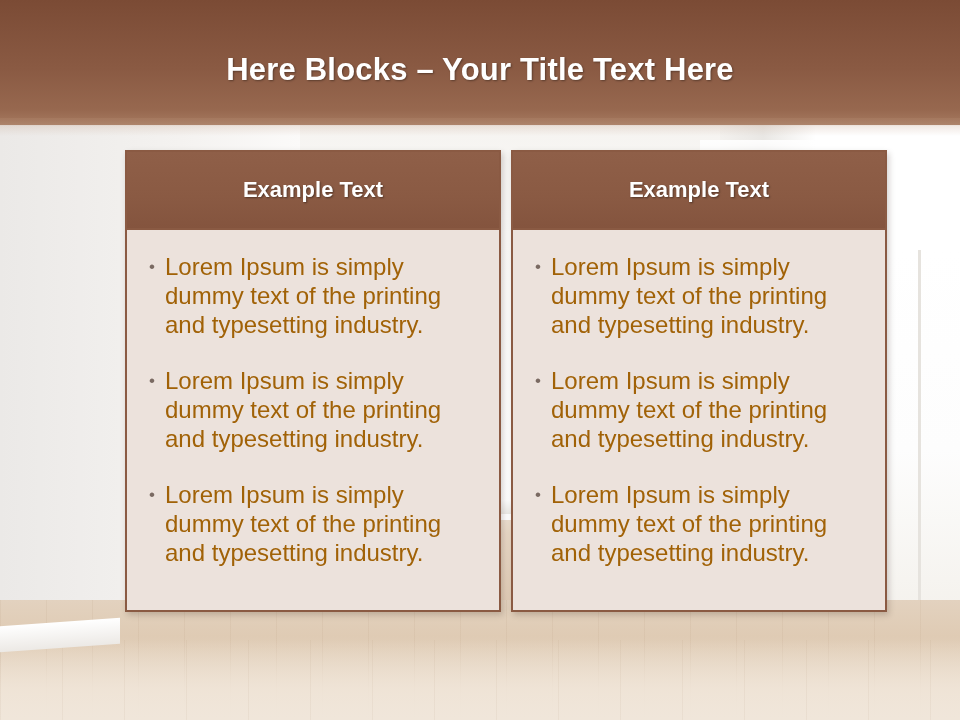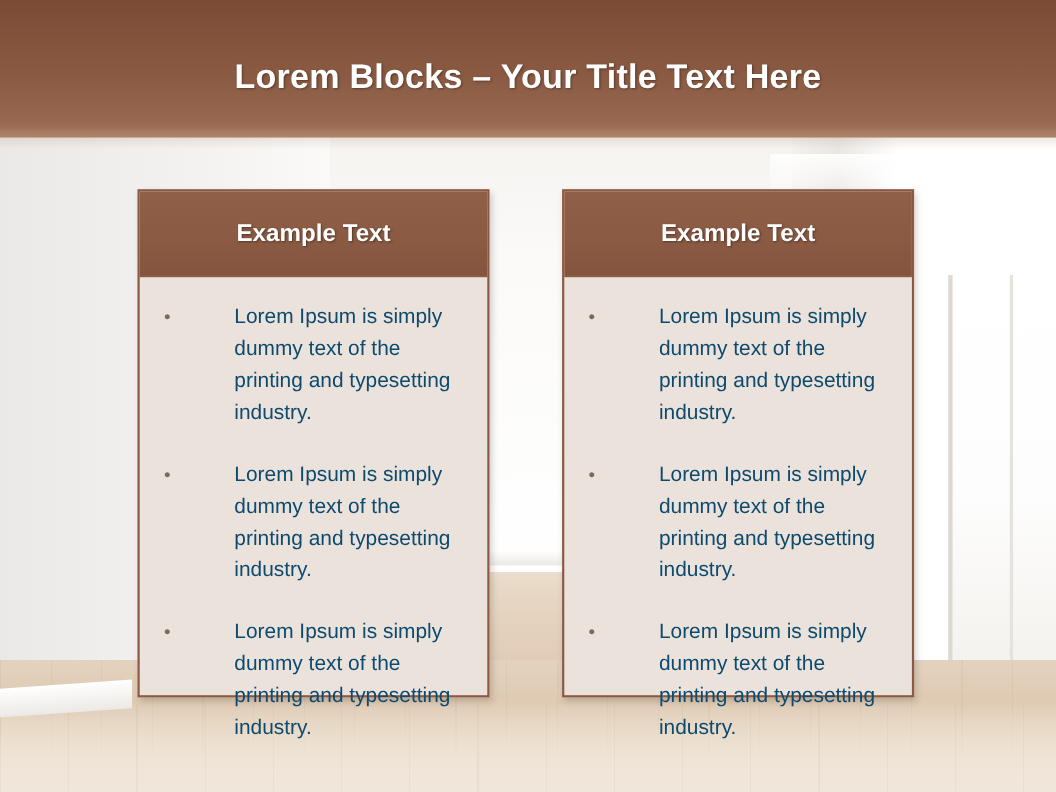--- a/index.html
+++ b/index.html
@@ -143,22 +143,22 @@
     letter-spacing: 0.2px;
     text-shadow: 1px 1px 2px rgba(0,0,0,0.35);
     white-space: nowrap;
   }
   .title .bold { font-weight: bold; }
   .title .light { font-weight: bold; }
 
   
   .block {
     position: absolute;
-    top: 172px;
-    width: 320px;
+    top: 150px;
+    width: 376px;
     height: 462px;
     border: 2px solid #8a5a43;
     box-sizing: border-box;
     background: #ece2dc;
     box-shadow: 2px 3px 6px rgba(60,40,30,0.22);
   }
   #block-0 { left: 125px; }
   #block-1 { left: 511px; }
 
   .block-head {
@@ -188,25 +188,24 @@
   }
   .bullet-dot {
     color: #7a6a62;
     font-size: 17px;
     line-height: 29px;
     width: 26px;
     text-align: center;
     flex: 0 0 26px;
   }
   .bullet-text {
-    color: #0c4a6e;
-    font-size: 19px;
+    color: #a16207;
+    font-size: 24px;
     line-height: 29px;
     flex: 1 1 auto;
-    margin-left: 48px;
   }
 </style>
 </head>
 <body>
 
 <div class="slide">
 
   <div class="bg">
     <div class="bg-wall-left"></div>
     <div class="bg-wall-center"></div>
@@ -218,21 +217,21 @@
     <div class="bg-baseboard-center"></div>
     <div class="bg-floor"></div>
     <div class="bg-floor2"></div>
     <div class="bg-baseboard-left"></div>
     <div class="bg-glow"></div>
   </div>
 
   <div class="header"></div>
   <div class="header-fade"></div>
   <div class="title">
-    <span class="bold">Lorem Blocks </span><span class="light">– Your Title Text Here</span>
+    <span class="bold">Here Blocks </span><span class="light">– Your Title Text Here</span>
   </div>
 
   <div class="block" id="block-0">
     <div class="block-head">
       <span class="block-head-text">Example Text</span>
     </div>
     <div class="block-body">
       <div class="bullet-row">
         <span class="bullet-dot">•</span>
         <span class="bullet-text">Lorem Ipsum is simply dummy text of the printing and typesetting industry.</span>

